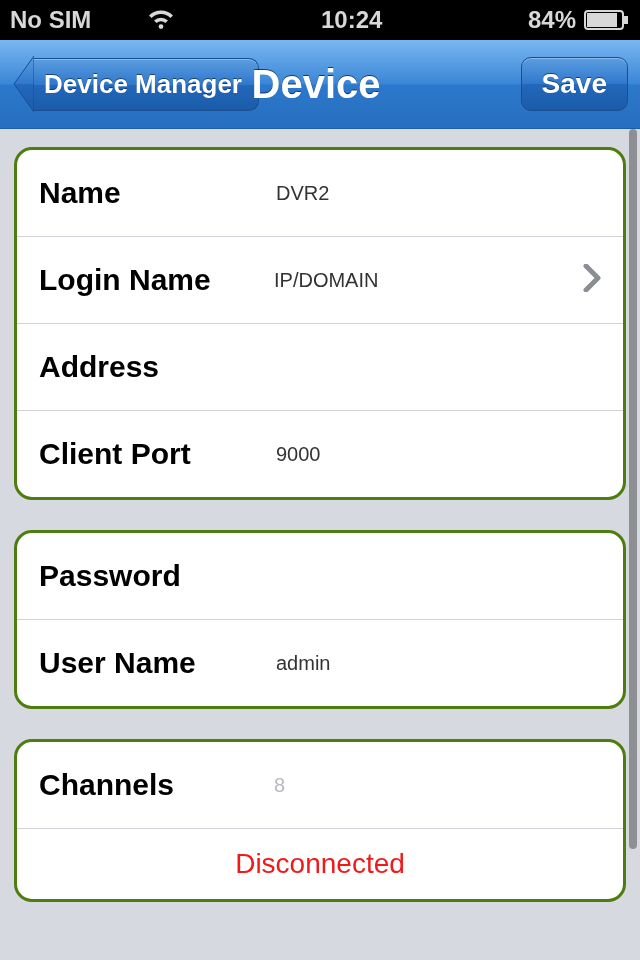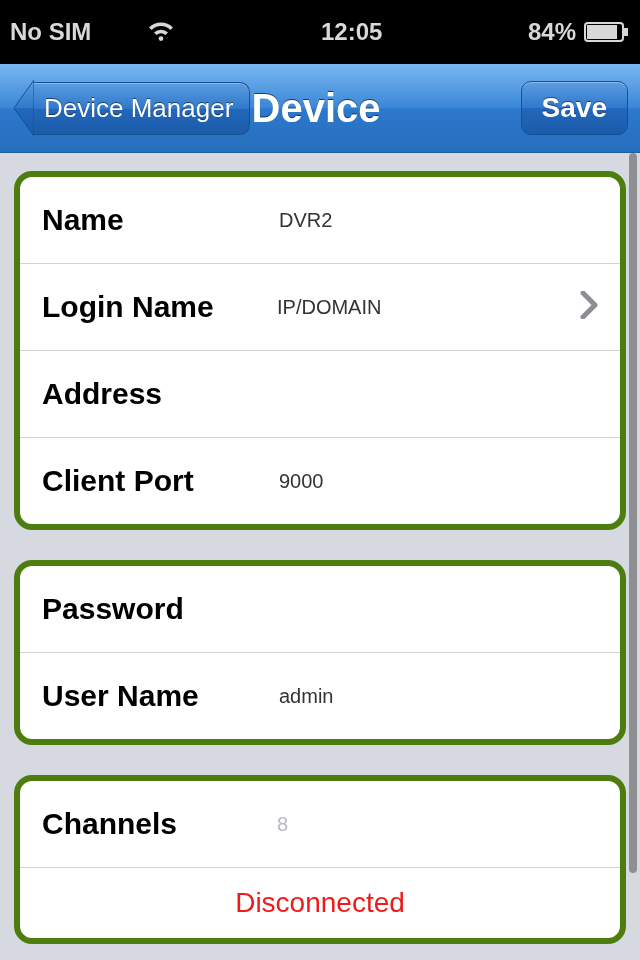--- a/index.html
+++ b/index.html
@@ -1,33 +1,33 @@
 <!DOCTYPE html>
 <html><head>
 <meta charset="utf-8">
 <style>
   html,body{margin:0;padding:0;width:640px;height:960px;overflow:hidden;font-family:-apple-system,"Helvetica Neue",Helvetica,Arial,sans-serif;}
   .screen{width:640px;height:960px;background:#d6dae0;display:flex;flex-direction:column;}
   
-  .statusbar{height:40px;background:#000;color:#d8d8d8;display:flex;align-items:center;padding:12px 10px;font-size:24px;font-weight:600;gap:42px;}
+  .statusbar{height:40px;background:#000;color:#d8d8d8;display:flex;align-items:center;padding:0 10px;font-size:24px;font-weight:600;gap:42px;}
   .statusbar .sim{flex:0 0 auto;}
   .statusbar .wifi{margin-left:14px;}
   .statusbar .time{flex:1;text-align:center;font-weight:700;}
   .statusbar .batt{flex:0 0 auto;display:flex;align-items:center;}
   .statusbar svg{display:block;}
   
   .navbar{height:88px;background:linear-gradient(#7ab7f2,#3a86d6 50%,#2c78cc 51%,#276fbe);border-bottom:1px solid #1b5ea8;display:flex;align-items:center;padding:0 12px;position:relative;}
-  .back-btn{display:flex;align-items:center;height:58px;color:#fff;font-size:26px;font-weight:400;text-shadow:0 -1px 0 rgba(0,0,0,.5);cursor:pointer;}
+  .back-btn{display:flex;align-items:center;height:58px;color:#fff;font-size:26px;font-weight:700;text-shadow:0 -1px 0 rgba(0,0,0,.5);cursor:pointer;}
   .back-btn svg{display:block;}
   .back-btn .label{background:linear-gradient(#5c9de0,#2f78cc 50%,#2367bb 51%,#1b5ca9);border:1px solid #174f91;border-left:none;border-radius:0 10px 10px 0;padding:10px 16px 10px 10px;box-shadow:inset 0 1px 0 rgba(255,255,255,.3);}
   .nav-title{position:absolute;left:0;right:8px;text-align:center;pointer-events:none;color:#fff;font-size:40px;font-weight:700;text-shadow:0 -1px 0 rgba(0,0,0,.6);}
   .save-btn{margin-left:auto;background:linear-gradient(#5c9de0,#2f78cc 50%,#2367bb 51%,#1b5ca9);border:1px solid #174f91;border-radius:10px;color:#fff;font-size:28px;font-weight:700;padding:10px 20px;text-shadow:0 -1px 0 rgba(0,0,0,.5);box-shadow:inset 0 1px 0 rgba(255,255,255,.3);cursor:pointer;}
   
   .content{flex:1;padding:18px 14px 0 14px;overflow:hidden;position:relative;}
-  .group{background:#fff;border:6px solid #4d7c0f;border-radius:18px;margin-bottom:30px;overflow:hidden;}
+  .group{background:#fff;border:3px solid #4d7c0f;border-radius:18px;margin-bottom:30px;overflow:hidden;}
   .row{display:flex;align-items:center;height:86px;padding:0 22px;border-bottom:1px solid #d0d3d8;}
   .row:last-child{border-bottom:none;}
   .row .label{width:235px;font-size:30px;font-weight:700;color:#000;}
   .row .value{flex:1;font-size:20px;color:#333;border:none;outline:none;background:transparent;font-family:inherit;}
   .row .value.muted{color:#b6b9bf;}
   .chevron{flex:0 0 auto;margin-left:8px;}
   .status-row{height:70px;justify-content:center;}
   .status{color:#f01a1a;font-size:28px;}
   .scrollbar{position:absolute;right:3px;top:0;width:8px;height:720px;background:rgba(0,0,0,.34);border-radius:4px;}
 </style>
@@ -36,21 +36,21 @@
 
 <div class="screen">
 
   <div class="statusbar">
     <span class="sim">No SIM</span>
     <span class="wifi">
       <svg width="28" height="22" viewBox="0 0 28 22">
           <path d="M14 20a2.4 2.4 0 1 0 0-4.8 2.4 2.4 0 0 0 0 4.8zM7 11.5a10 10 0 0 1 14 0l-2.6 2.6a6.3 6.3 0 0 0-8.8 0zM2 6.5a17 17 0 0 1 24 0L23.4 9a13.3 13.3 0 0 0-18.8 0z" fill="#d8d8d8"></path>
         </svg>
     </span>
-    <span class="time">12:05</span>
+    <span class="time">10:24</span>
     <span class="batt">
       <span>84%</span>
       <svg width="46" height="20" viewBox="0 0 46 20" style="margin-left:8px">
           <rect x="1" y="1" width="38" height="18" rx="3" fill="none" stroke="#d8d8d8" stroke-width="2"></rect>
           <rect x="3" y="3" width="30" height="14" fill="#d8d8d8"></rect>
           <rect x="40" y="6" width="4" height="8" fill="#d8d8d8"></rect>
         </svg>
     </span>
   </div>
 

